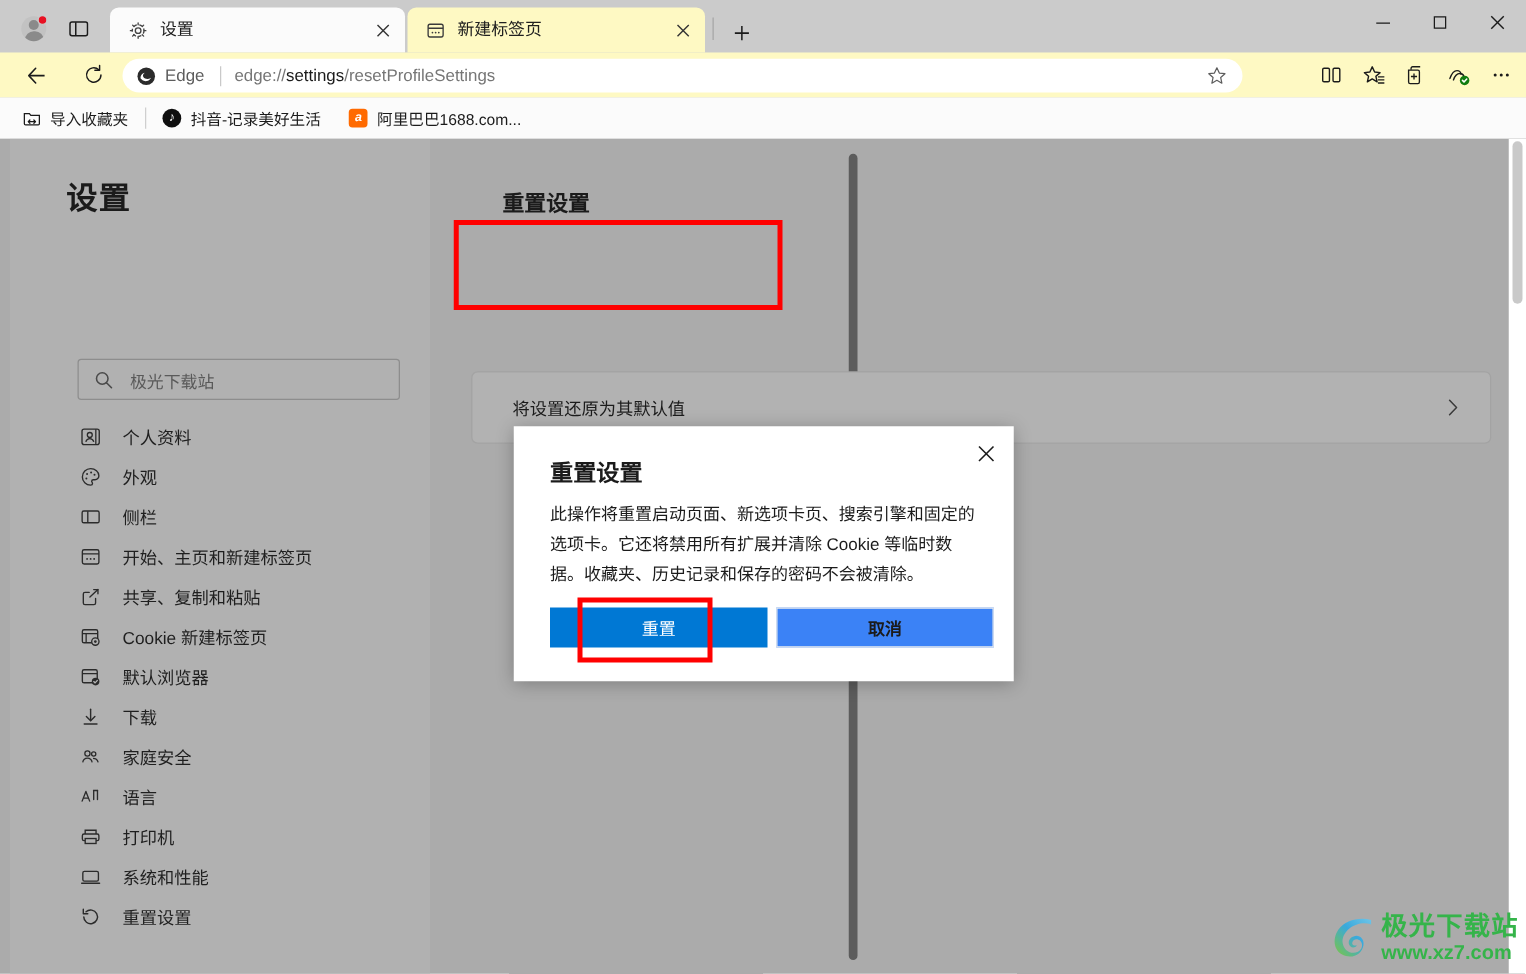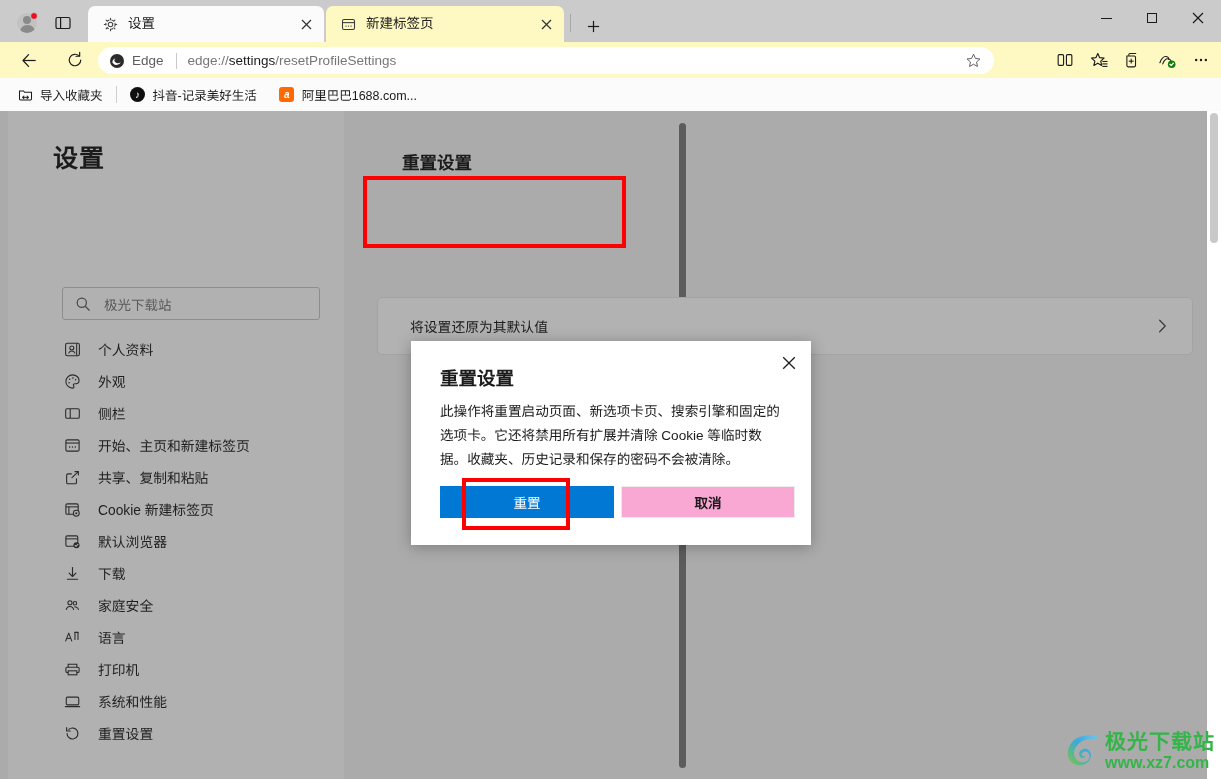--- a/index.html
+++ b/index.html
@@ -291,21 +291,21 @@
   .btn-primary {
     width: 174px; height: 32px;
     background: #0078d4; color: #ffffff;
     display: flex; align-items: center; justify-content: center;
     font-size: 13.6px; border: none;
     font-family: inherit;
   }
   .btn-primary span { }
   .btn-secondary {
     width: 174px; height: 32px;
-    background: #f9a8d4; color: #1b1b1b;
+    background: #3b82f6; color: #1b1b1b;
     display: flex; align-items: center; justify-content: center;
     font-size: 13.6px; border: 1px solid #ededed;
     font-family: inherit; font-weight: bold;
   }
 
   
   .redbox { position: absolute; border: 4px solid #ff0000; pointer-events: none; }
   #redbox-card { left: 363px; top: 176px; width: 263px; height: 72px; }
   #redbox-reset-btn { left: 462px; top: 478px; width: 108px; height: 52px; }
 

